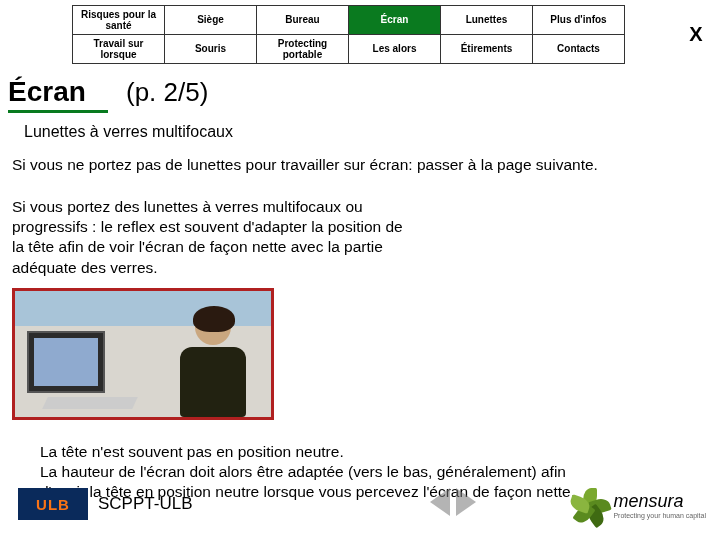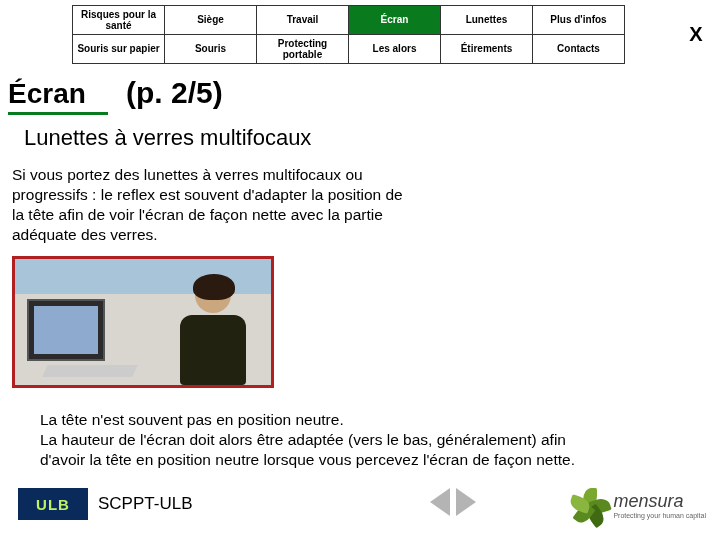--- a/index.html
+++ b/index.html
@@ -3,69 +3,69 @@
 <meta charset="utf-8">
 <style>
   * { box-sizing: border-box; margin: 0; padding: 0; }
   body { width: 720px; height: 540px; font-family: Arial, sans-serif; background: #fff; position: relative; overflow: hidden; }
   .nav-table { border-collapse: collapse; margin: 5px 10px 0 72px; }
   .nav-table td { border: 1px solid #333; width: 92px; height: 29px; text-align: center; vertical-align: middle; font-size: 10px; font-weight: bold; background: #fff; cursor: pointer; padding: 1px 2px; line-height: 1.15; }
   .nav-table td.active { background: #0a7a1f; color: #fff; }
   .close-btn { position: absolute; top: 22px; right: 12px; width: 24px; height: 24px; font-size: 20px; font-weight: bold; text-align: center; line-height: 24px; cursor: pointer; }
   .title-row { display: flex; align-items: baseline; gap: 18px; margin: 12px 0 0 8px; }
   .title-section { font-size: 28px; font-weight: bold; }
-  .title-page { font-size: 30px; font-weight: bold; }
+  .title-page { font-size: 26px; font-weight: normal; }
   .title-underline { height: 3px; background: #087a1f; margin: 2px 0 0 0; width: 100px; }
-  .subtitle { font-size: 22px; margin: 10px 0 8px 24px; }
+  .subtitle { font-size: 16px; margin: 10px 0 8px 24px; }
   .body-area { margin: 14px 0 0 12px; font-size: 15.5px; line-height: 1.3; }
   .para1 { width: 640px; margin-bottom: 22px; }
   .row2 { display: flex; gap: 10px; align-items: flex-start; margin-bottom: 22px; flex-direction: column; }
   .para2 { width: 405px; }
   .photo { width: 262px; height: 132px; border: 3px solid #b02020; background: linear-gradient(180deg,#a8c4d8 0%,#a8c4d8 28%,#d9d6cf 28%,#d9d6cf 100%); position: relative; overflow: hidden; }
   .monitor { position: absolute; left: 12px; top: 40px; width: 78px; height: 62px; background: #2b2b2b; border: 2px solid #555; }
   .monitor::after { content:""; position:absolute; inset:5px; background:#8faacf; }
   .kb { position:absolute; left:30px; bottom:8px; width:90px; height:12px; background:#ccc; transform: skewX(-25deg); }
   .person { position:absolute; right:18px; top:18px; width:80px; height:110px; }
   .head { width:36px; height:36px; background:#caa77f; border-radius:50%; margin:0 auto; }
   .hair { position:absolute; top:-3px; left:20px; width:42px; height:26px; background:#2a1a10; border-radius:50% 50% 40% 40%; }
   .torso { width:66px; height:70px; background:#221; border-radius:12px 12px 4px 4px; margin:2px auto 0; }
   .para3 { width: 560px; margin-left: 28px; }
   .footer { position: absolute; bottom: 14px; left: 0; right: 0; height: 54px; }
-  .ulb-badge { position:absolute; left:18px; bottom:6px; width:70px; height:32px; background:#0a2a5b; color:#bef264; font-weight:bold; font-size:15px; display:flex; align-items:center; justify-content:center; letter-spacing:1px; }
+  .ulb-badge { position:absolute; left:18px; bottom:6px; width:70px; height:32px; background:#0a2a5b; color:#f97316; font-weight:bold; font-size:15px; display:flex; align-items:center; justify-content:center; letter-spacing:1px; }
   .scppt { position:absolute; left:98px; bottom:12px; font-size:17px; }
   .nav-arrows { position:absolute; left:430px; bottom:10px; display:flex; gap:6px; }
   .arrow { width:0; height:0; border-top:14px solid transparent; border-bottom:14px solid transparent; cursor:pointer; opacity:.55; }
   .arrow.left { border-right:20px solid #777; }
   .arrow.right { border-left:20px solid #777; }
   .mensura { position:absolute; right:14px; bottom:4px; display:flex; align-items:center; gap:6px; }
   .leaf { width:34px; height:34px; position:relative; }
   .leaf span { position:absolute; width:14px; height:20px; background:#5a8a1f; border-radius:60% 10% 60% 10%; }
   .leaf span:nth-child(1){ transform:rotate(0deg); left:10px; top:0; background:#7aa82f;}
   .leaf span:nth-child(2){ transform:rotate(72deg); left:20px; top:8px;}
   .leaf span:nth-child(3){ transform:rotate(144deg); left:16px; top:18px; background:#3f6a12;}
   .leaf span:nth-child(4){ transform:rotate(216deg); left:4px; top:16px;}
   .leaf span:nth-child(5){ transform:rotate(288deg); left:0px; top:6px; background:#8ab53f;}
-  .mensura-text { font-size:18px; color:#404040; font-style:italic; }
+  .mensura-text { font-size:18px; color:#000000; font-style:italic; }
   .mensura-tag { font-size:7px; color:#666; display:block; font-style:normal; }
 </style>
 </head>
 <body>
 
 <table class="nav-table">
   <tbody>
       <tr id="nav-row-1">
         <td>Risques pour la santé</td>
         <td>Siège</td>
-        <td>Travail</td>
+        <td>Bureau</td>
         <td class="active">Écran</td>
         <td>Lunettes</td>
         <td>Plus d'infos</td>
       </tr>
   <tr id="nav-row-2">
-        <td>Souris sur papier</td>
+        <td>Travail sur lorsque</td>
         <td>Souris</td>
         <td>Protecting portable</td>
         <td>Les alors</td>
         <td>Étirements</td>
         <td>Contacts</td>
       </tr>
 </tbody>
   </table>
 
 <div class="close-btn">X</div>
@@ -74,20 +74,21 @@
   <div>
     <div class="title-section">Écran</div>
     <div class="title-underline"></div>
   </div>
   <div class="title-page">(p. 2/5)</div>
 </div>
 
 <div class="subtitle">Lunettes à verres multifocaux</div>
 
 <div class="body-area">
+  <div class="para1">Si vous ne portez pas de lunettes pour travailler sur écran: passer à la page suivante.</div>
   <div class="row2">
     <div class="para2">Si vous portez des lunettes à verres multifocaux ou progressifs : le reflex est souvent d'adapter la position de la tête afin de voir l'écran de façon nette avec la partie adéquate des verres.</div>
     <div class="photo">
       <div class="monitor"></div>
       <div class="kb"></div>
       <div class="person">
         <div class="hair"></div>
           <div class="head"></div>
           <div class="torso"></div>
       </div>

